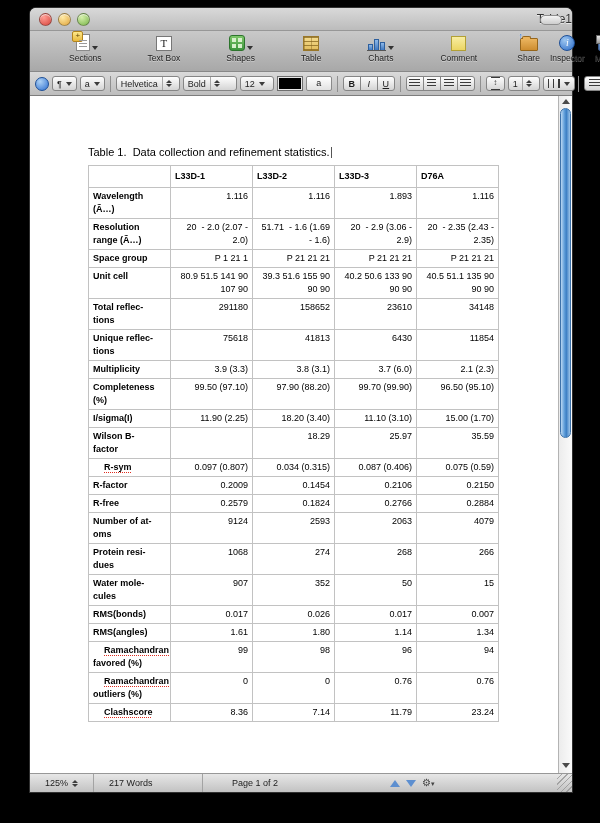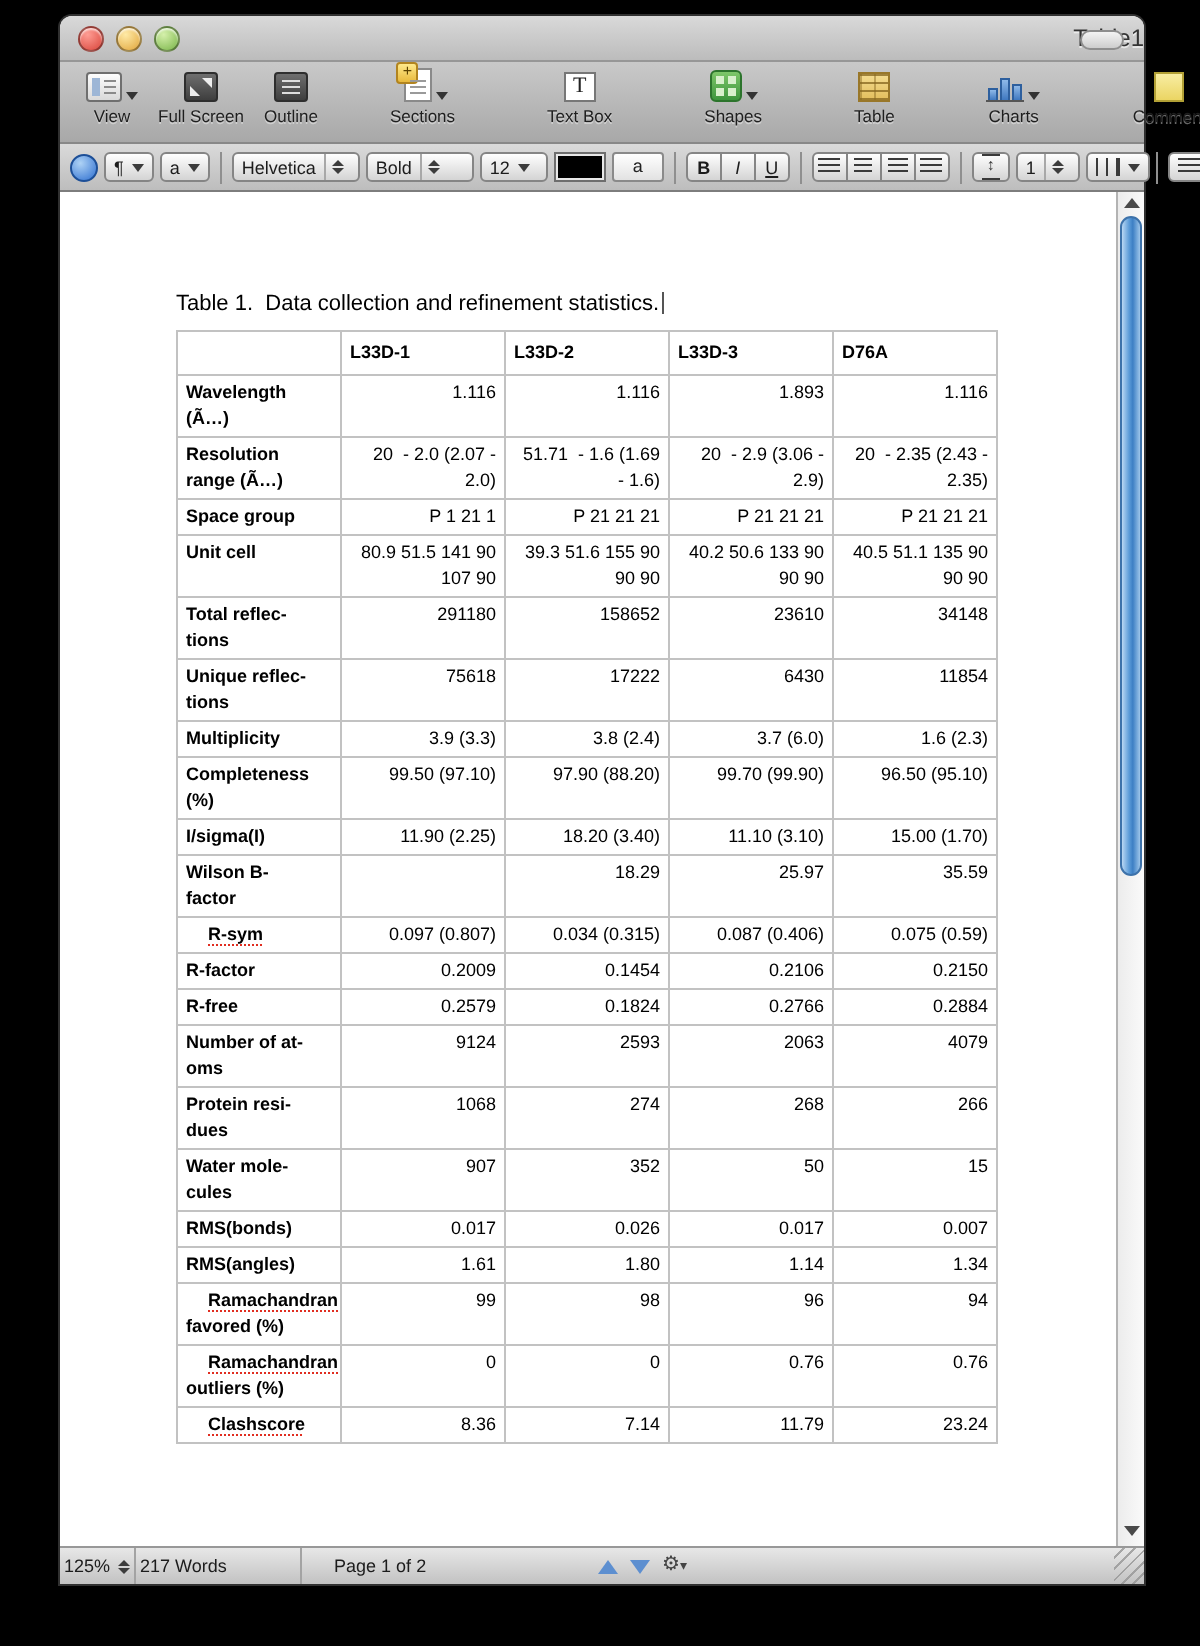--- a/index.html
+++ b/index.html
@@ -92,21 +92,21 @@
   .scroll{position:absolute;right:0;top:0;bottom:0;width:14px;background:linear-gradient(90deg,#ececec,#fafafa);border-left:1px solid #b3b3b3;box-sizing:border-box;}
   .sarr{position:absolute;left:0;right:0;display:flex;justify-content:center;}
   .sarr.up{top:3px;} .sarr.down{bottom:5px;}
   .sarr i{width:0;height:0;border-left:4px solid transparent;border-right:4px solid transparent;}
   .sarr.up i{border-bottom:5px solid #4a4a4a;}
   .sarr.down i{border-top:5px solid #4a4a4a;}
   .thumb{position:absolute;left:1px;right:1px;top:12px;height:330px;border-radius:6px;background:linear-gradient(90deg,#b9d7f3,#5b9bd8 40%,#3d7fc4 60%,#9dc5ea);border:1px solid #3d72aa;box-sizing:border-box;}
 
   
   .statusbar{height:18px;background:linear-gradient(#e7e7e7,#c2c2c2);border-top:1px solid #989898;display:flex;align-items:center;font-size:9px;color:#1c1c1c;flex:0 0 auto;position:relative;}
-  .sseg{padding:0 2px;height:100%;display:flex;align-items:center;border-right:1px solid #a3a3a3;gap:4px;}
+  .sseg{padding:0 15px;height:100%;display:flex;align-items:center;border-right:1px solid #a3a3a3;gap:4px;}
   .sseg.nob{border-right:none;}
   .mini-stp{display:flex;flex-direction:column;gap:1px;}
   .mini-stp i{display:block;width:0;height:0;border-left:3px solid transparent;border-right:3px solid transparent;}
   .mini-stp .u{border-bottom:3px solid #3c3c3c;}
   .mini-stp .d{border-top:3px solid #3c3c3c;}
   .nav-tri{width:0;height:0;border-left:5px solid transparent;border-right:5px solid transparent;}
   .nav-tri.up{border-bottom:7px solid #5d8fd0;}
   .nav-tri.down{border-top:7px solid #5d8fd0;}
   .gear{font-size:10px;color:#444;line-height:10px;}
   .grip{position:absolute;right:0;top:0;width:15px;height:100%;background:repeating-linear-gradient(135deg,transparent 0 3px,#969696 3px 4px);opacity:.8;}
@@ -120,41 +120,20 @@
     <div class="lights">
       <span class="light red"></span>
       <span class="light yellow"></span>
       <span class="light green"></span>
     </div>
     <div class="win-title">Table1</div>
     <div class="pill"></div>
   </div>
 
   <div class="toolbar">
-    <div class="tgroup">
-      <div class="tool">
-        <span class="ico">
-            <span class="i-view"></span>
-            <span class="dd"></span>
-          </span>
-        <span class="lbl">View</span>
-      </div>
-      <div class="tool">
-        <span class="ico">
-            <span class="i-dark i-fullscreen"></span>
-          </span>
-        <span class="lbl">Full Screen</span>
-      </div>
-      <div class="tool">
-        <span class="ico">
-            <span class="i-dark i-outline"></span>
-          </span>
-        <span class="lbl">Outline</span>
-      </div>
-    </div>
     <div class="tgroup" style="margin-left:26px;gap:36px;">
       <div class="tool">
         <span class="ico">
             <span class="i-sections"></span>
             <span class="dd"></span>
           </span>
         <span class="lbl">Sections</span>
       </div>
       <div class="tool">
         <span class="ico">
@@ -349,30 +328,30 @@
             <tr>
               <td class="rowlabel"><span>Total reflec-</span><br><span>tions</span></td>
               <td class="val">291180</td>
               <td class="val">158652</td>
               <td class="val">23610</td>
               <td class="val">34148</td>
             </tr>
             <tr>
               <td class="rowlabel"><span>Unique reflec-</span><br><span>tions</span></td>
               <td class="val">75618</td>
-              <td class="val">17222</td>
+              <td class="val">41813</td>
               <td class="val">6430</td>
               <td class="val">11854</td>
             </tr>
             <tr>
               <td class="rowlabel"><span>Multiplicity</span></td>
               <td class="val">3.9 (3.3)</td>
-              <td class="val">3.8 (2.4)</td>
+              <td class="val">3.8 (3.1)</td>
               <td class="val">3.7 (6.0)</td>
-              <td class="val">1.6 (2.3)</td>
+              <td class="val">2.1 (2.3)</td>
             </tr>
             <tr>
               <td class="rowlabel"><span>Completeness</span><br><span>(%)</span></td>
               <td class="val">99.50 (97.10)</td>
               <td class="val">97.90 (88.20)</td>
               <td class="val">99.70 (99.90)</td>
               <td class="val">96.50 (95.10)</td>
             </tr>
             <tr>
               <td class="rowlabel"><span>I/sigma(I)</span></td>

